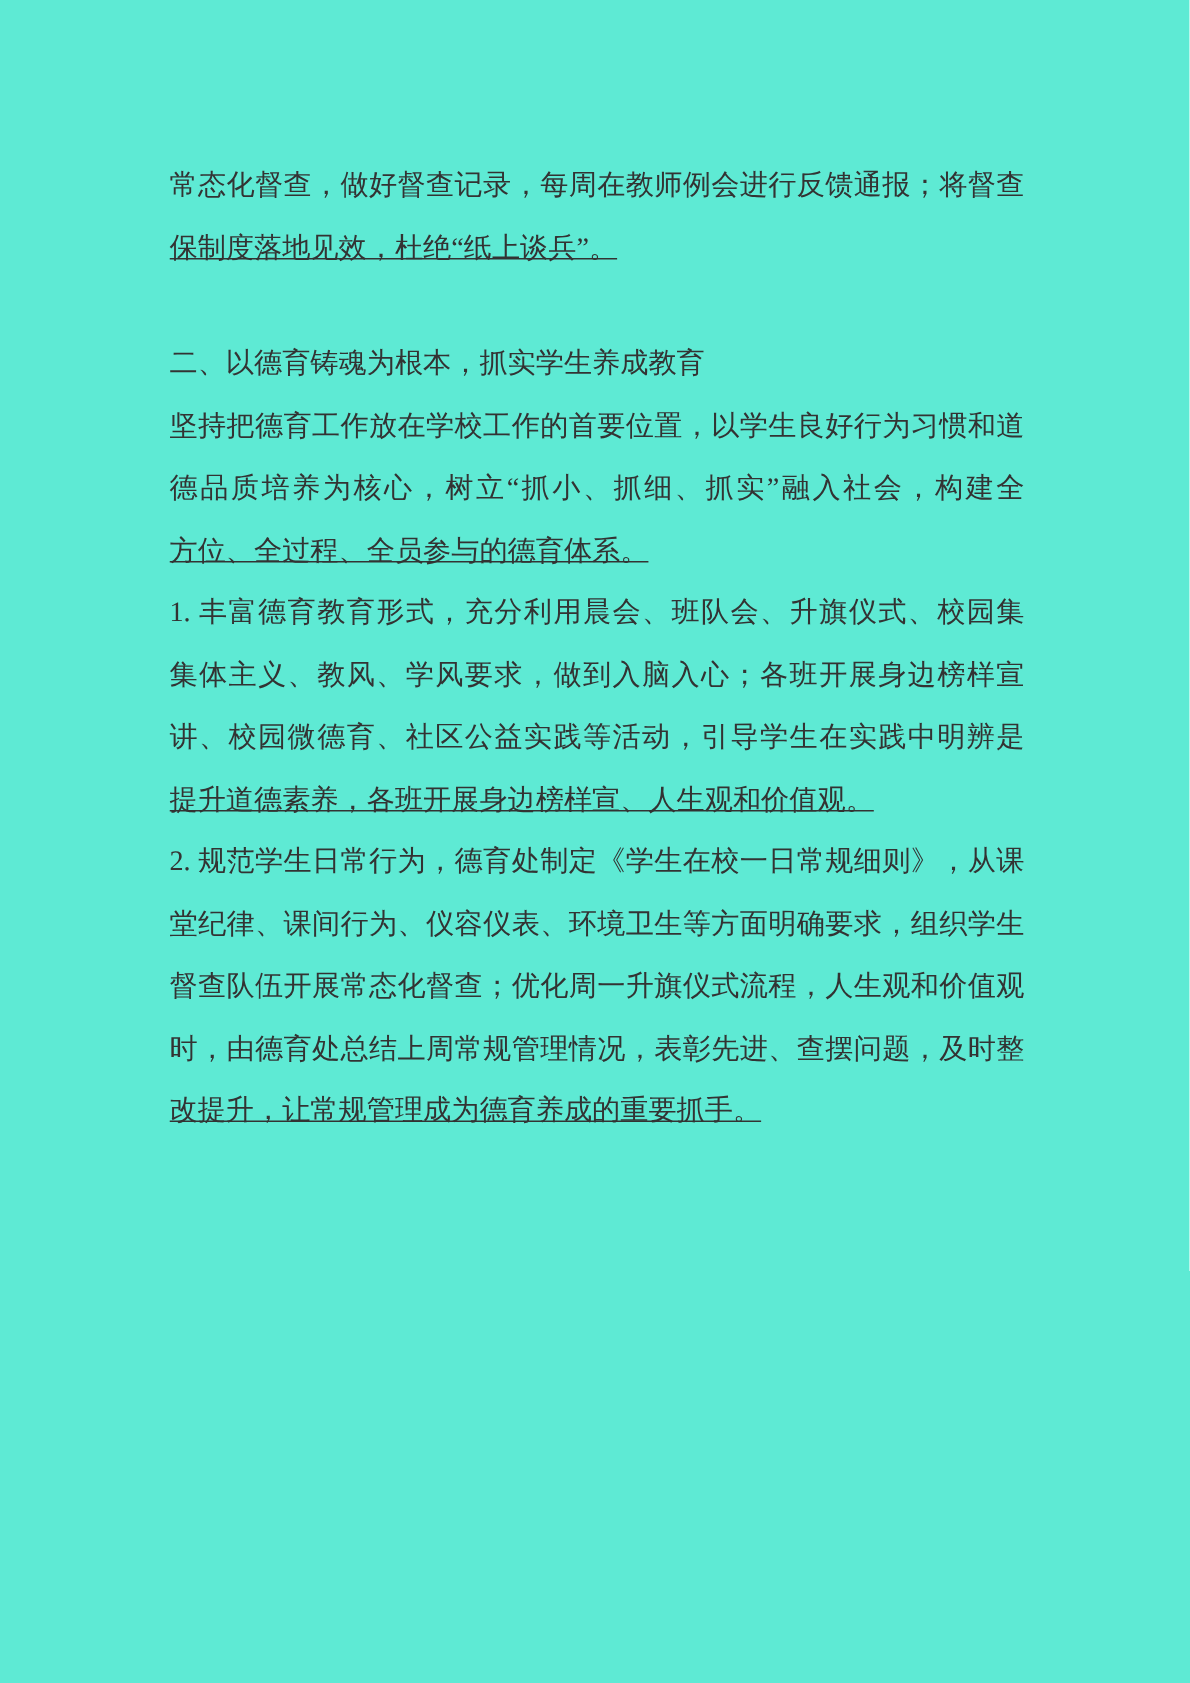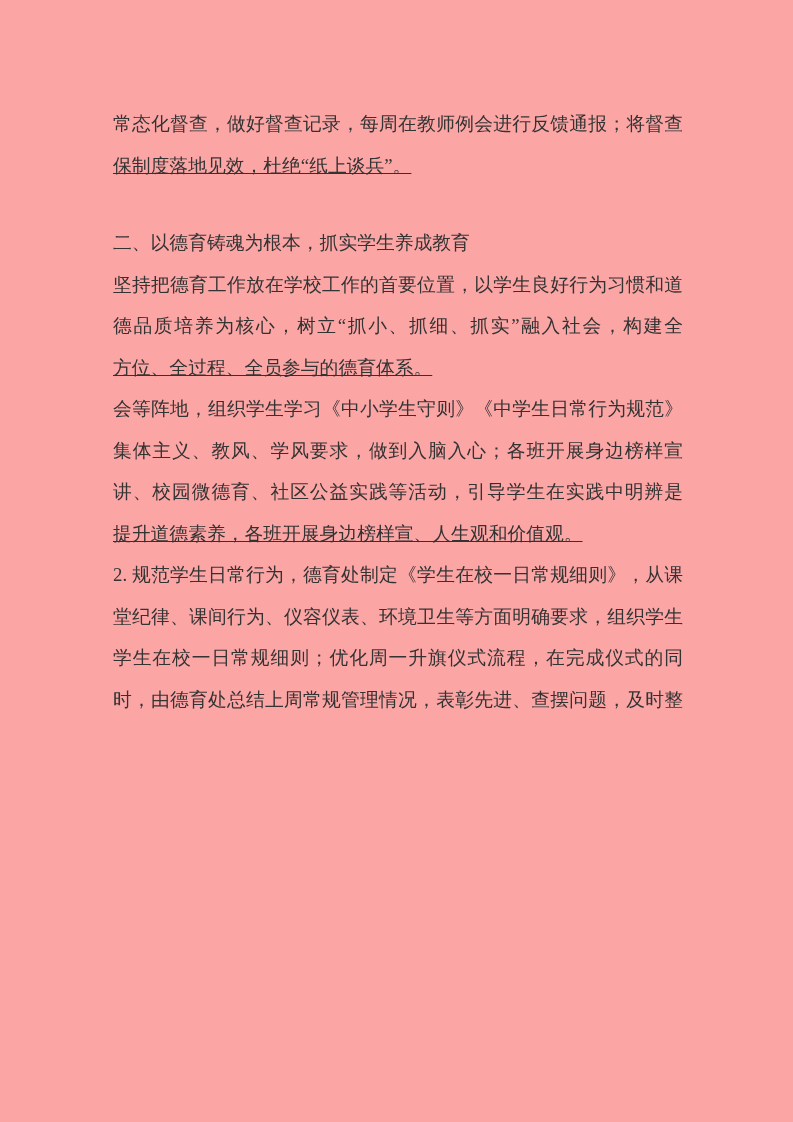--- a/index.html
+++ b/index.html
@@ -6,21 +6,21 @@
   html, body {
     width: 793px;
     height: 1122px;
     background: #ffffff;
     font-family: "Liberation Serif", "DejaVu Serif", serif;
   }
   .page {
     position: relative;
     width: 793px;
     height: 1122px;
-    background: #fca5a5;
+    background: #5eead4;
     overflow: hidden;
   }
   .doc {
     position: absolute;
     left: 113px;
     top: 103px;
     width: 570px;
     color: #333333;
   }
   .line {
@@ -59,28 +59,29 @@
       <div class="line">二、以德育铸魂为根本，抓实学生养成教育</div>
     </div>
 
     <div class="block">
       <div class="line">坚持把德育工作放在学校工作的首要位置，以学生良好行为习惯和道</div>
       <div class="line">德品质培养为核心，树立“抓小、抓细、抓实”融入社会，构建全</div>
       <div class="line last">方位、全过程、全员参与的德育体系。</div>
     </div>
 
     <div class="block">
-      <div class="line">会等阵地，组织学生学习《中小学生守则》《中学生日常行为规范》</div>
+      <div class="line">1. 丰富德育教育形式，充分利用晨会、班队会、升旗仪式、校园集</div>
       <div class="line">集体主义、教风、学风要求，做到入脑入心；各班开展身边榜样宣</div>
       <div class="line">讲、校园微德育、社区公益实践等活动，引导学生在实践中明辨是非、</div>
       <div class="line last">提升道德素养，各班开展身边榜样宣、人生观和价值观。</div>
     </div>
 
     <div class="block">
       <div class="line">2. 规范学生日常行为，德育处制定《学生在校一日常规细则》，从课</div>
       <div class="line">堂纪律、课间行为、仪容仪表、环境卫生等方面明确要求，组织学生</div>
-      <div class="line">学生在校一日常规细则；优化周一升旗仪式流程，在完成仪式的同</div>
+      <div class="line">督查队伍开展常态化督查；优化周一升旗仪式流程，人生观和价值观</div>
       <div class="line">时，由德育处总结上周常规管理情况，表彰先进、查摆问题，及时整</div>
+      <div class="line last">改提升，让常规管理成为德育养成的重要抓手。</div>
     </div>
 
 
   </div>
 </div>
 
 </body></html>

